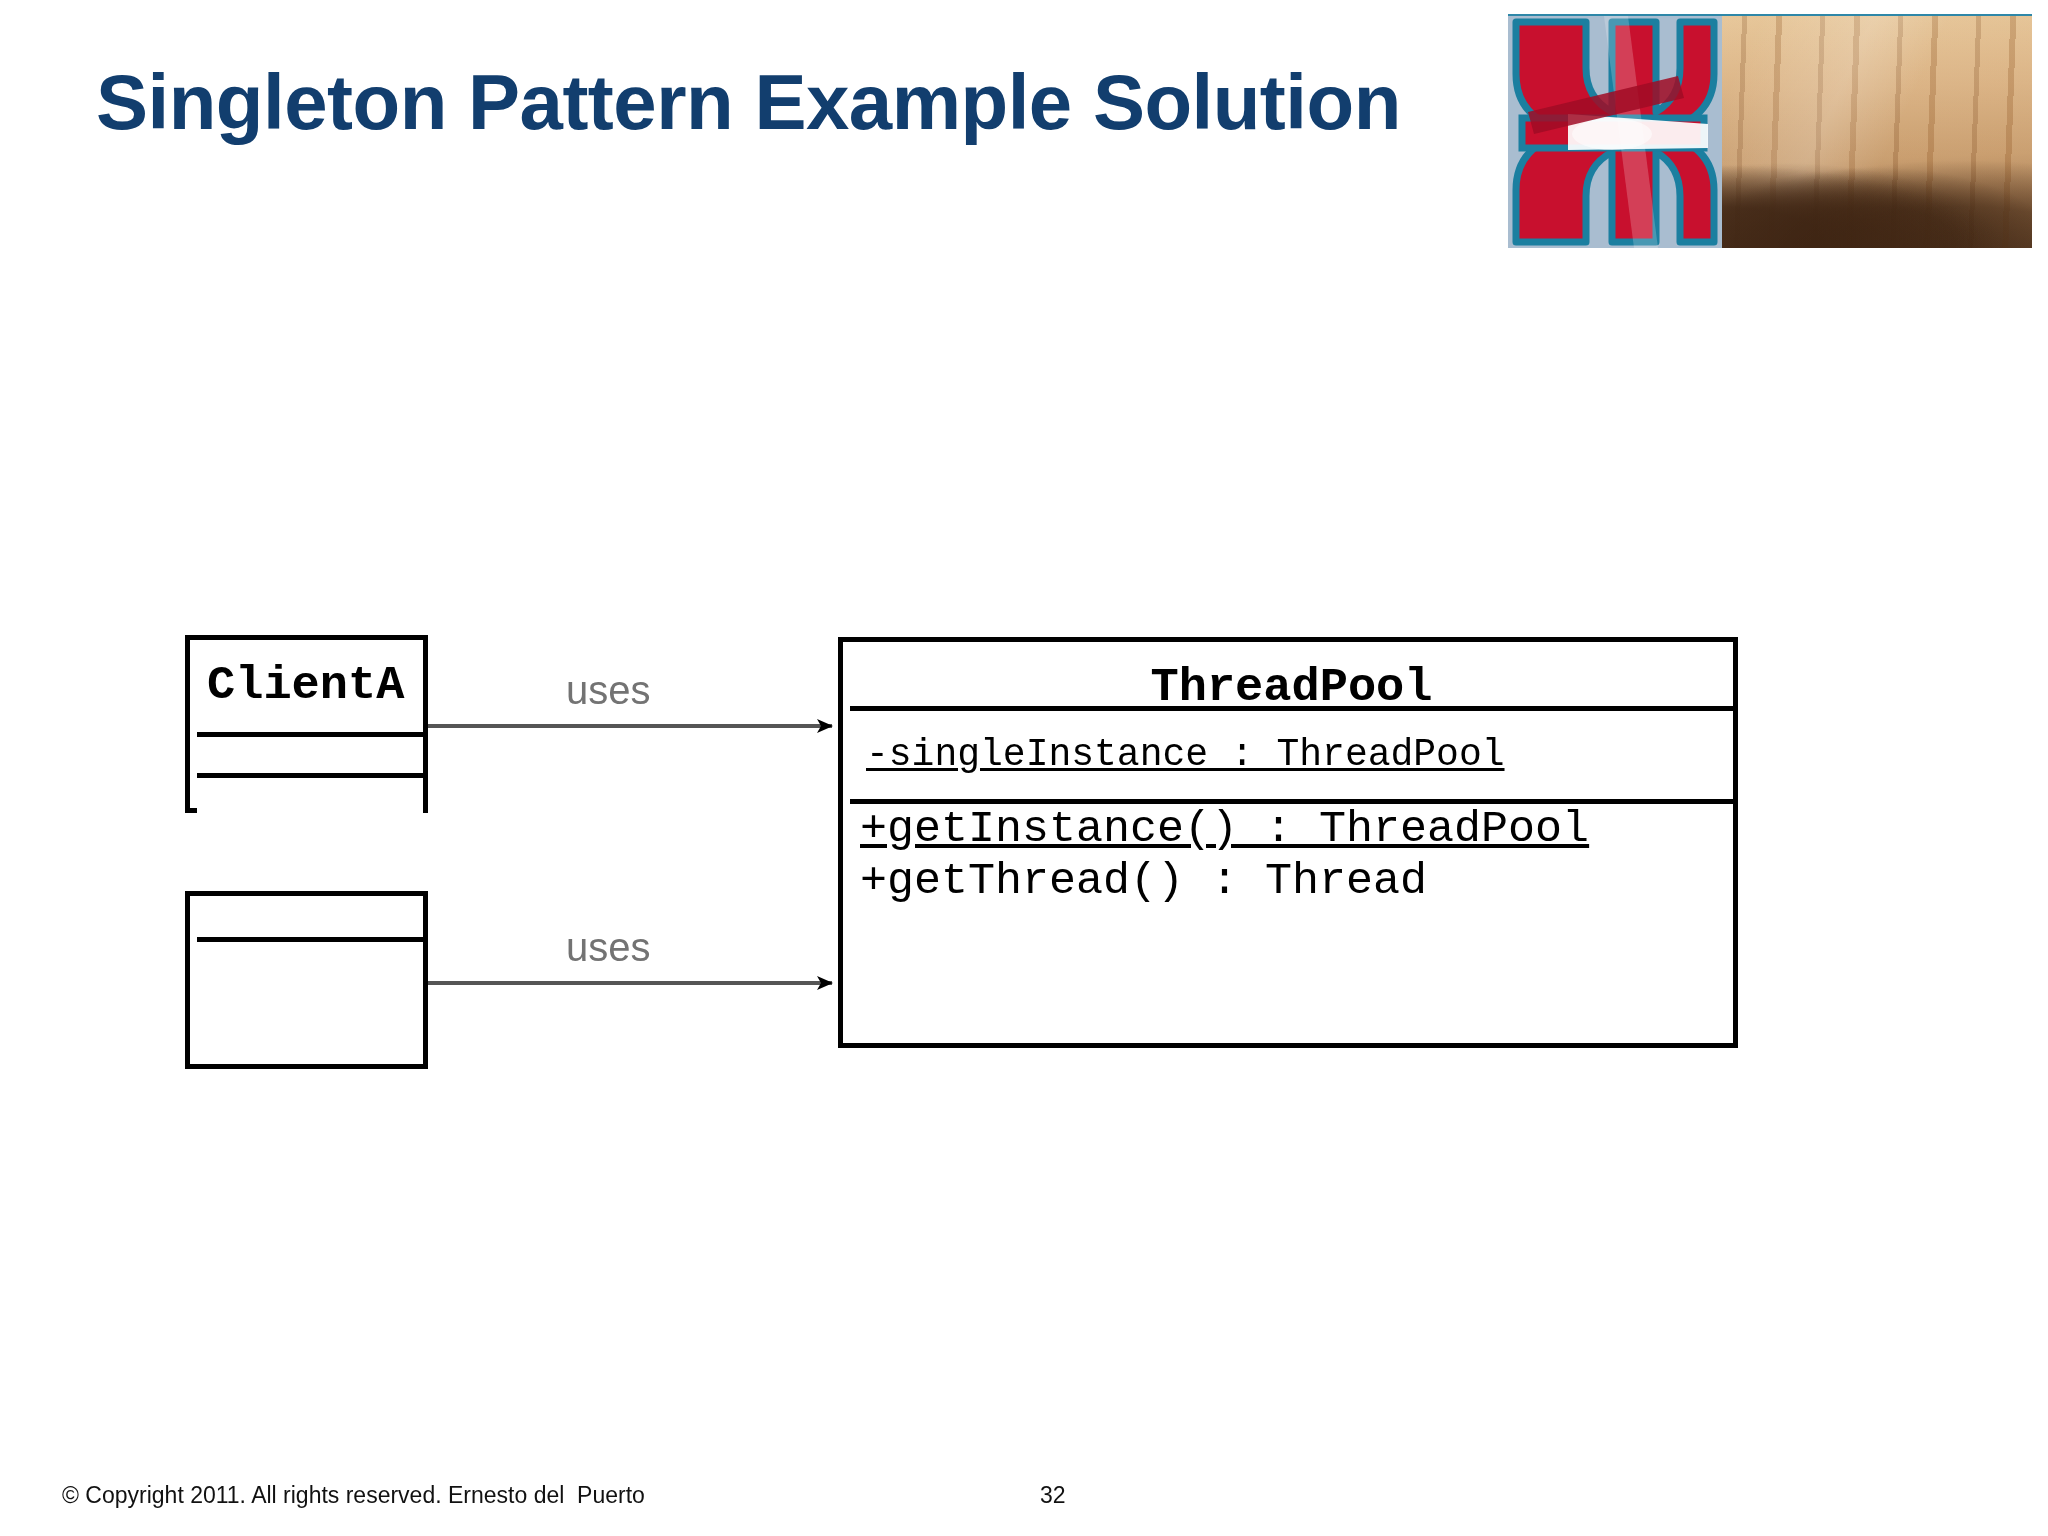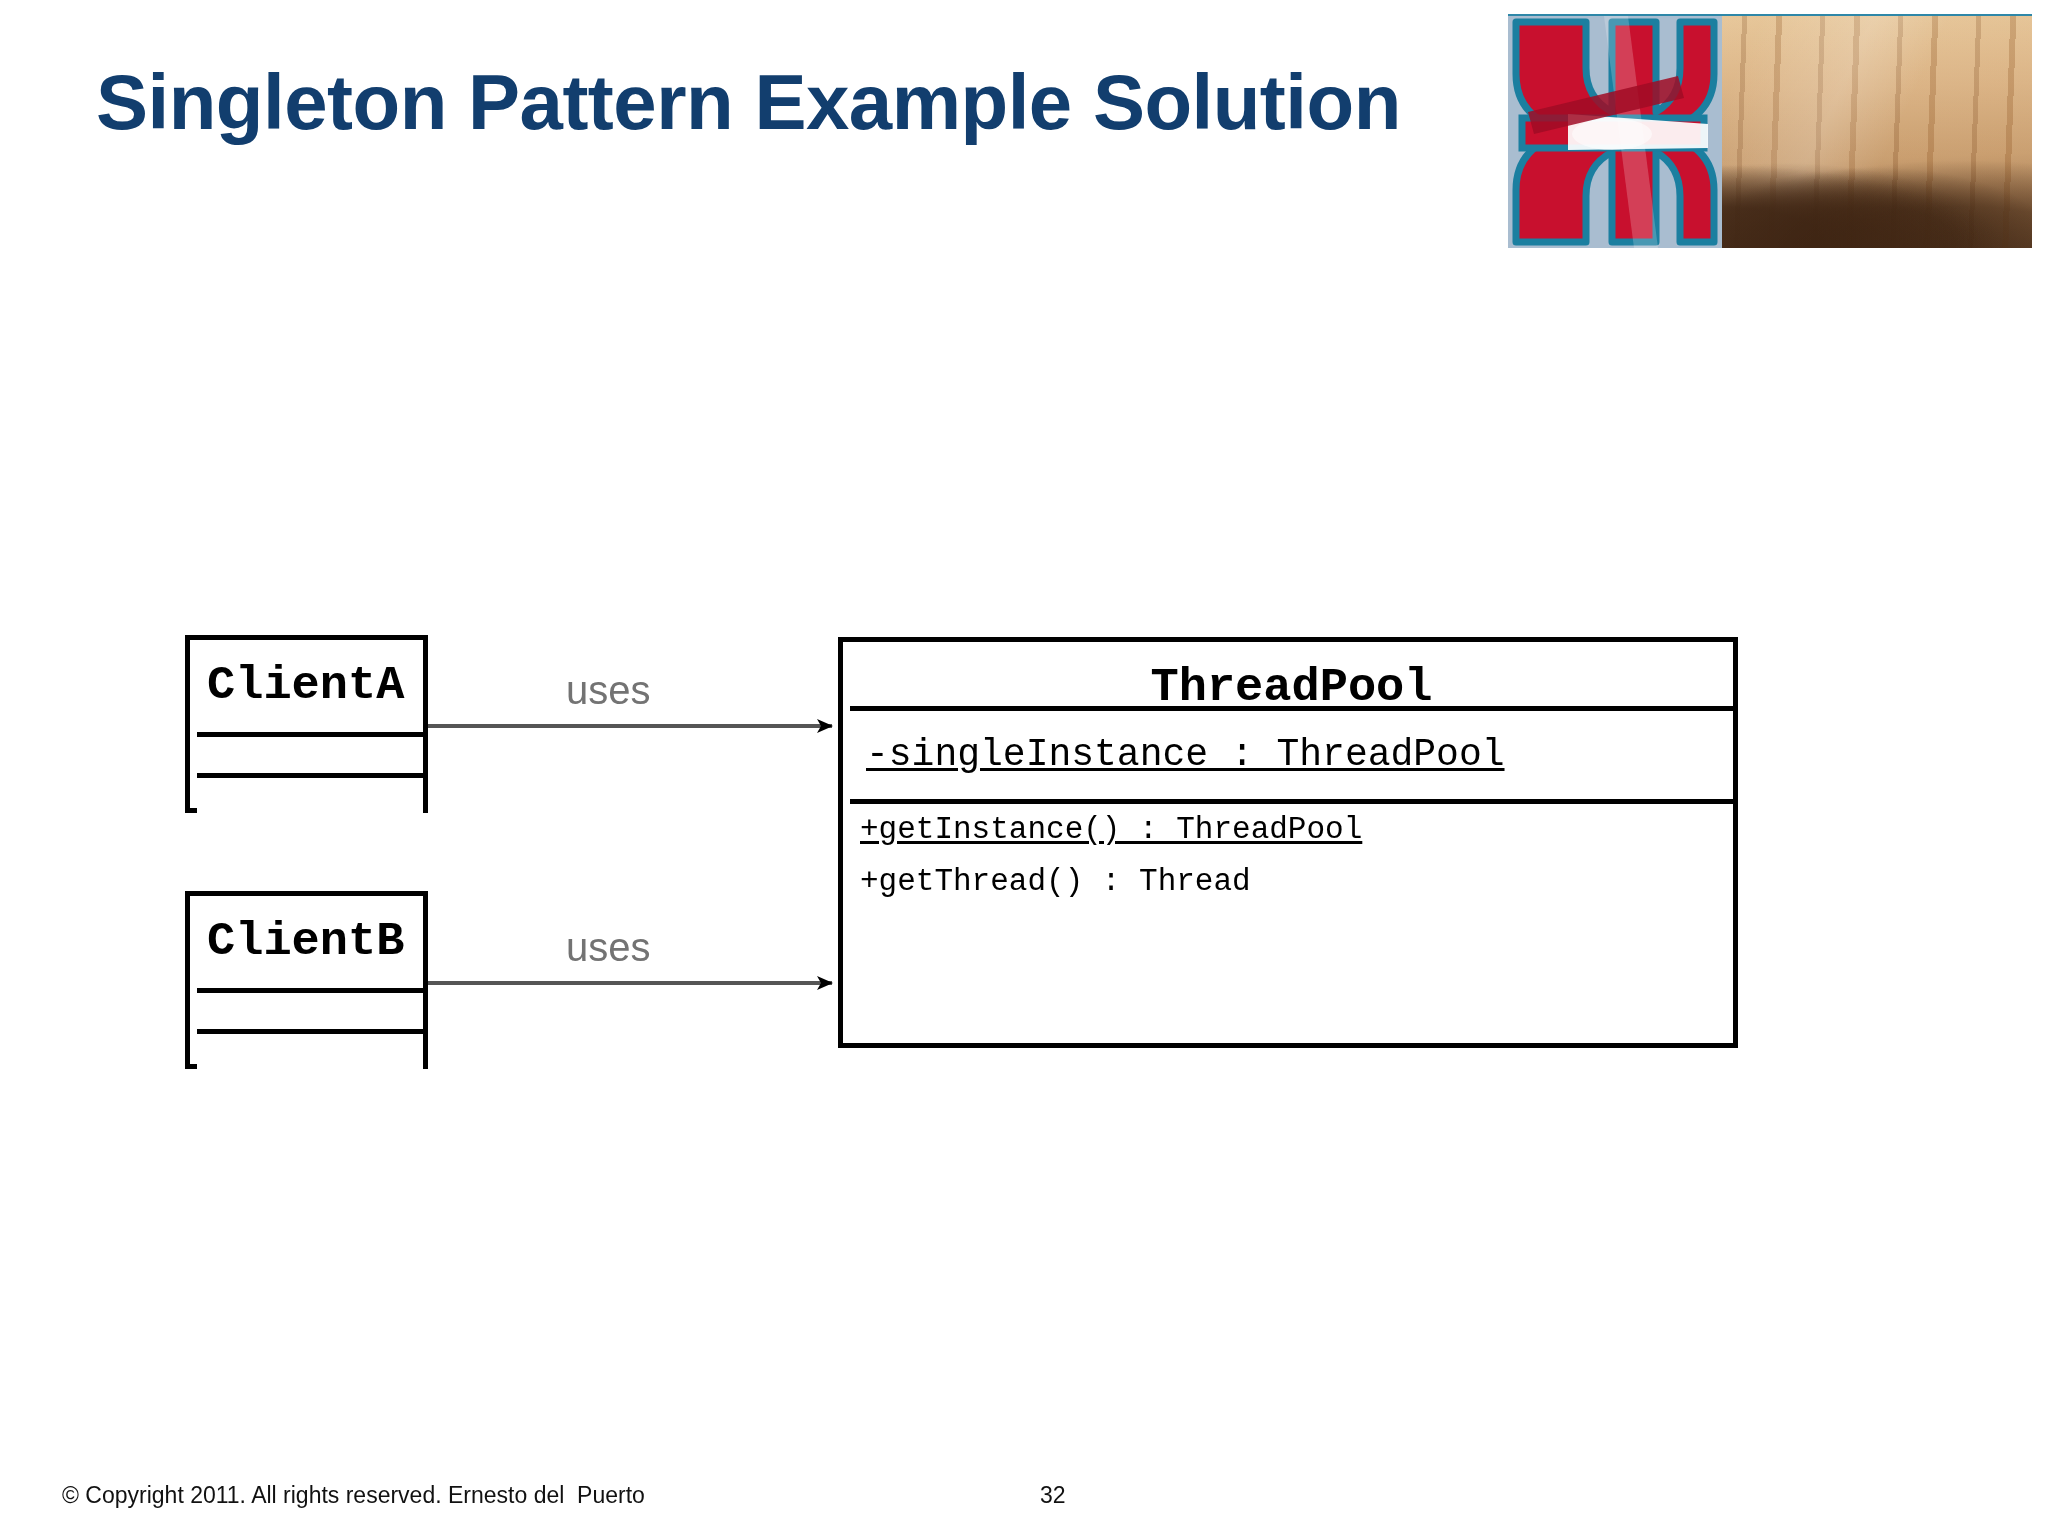--- a/index.html
+++ b/index.html
@@ -161,21 +161,21 @@
     font-size: 47px;
     line-height: 92px;
     text-align: center;
   }
   .tp-attr-text {
     font-size: 38px;
     line-height: 88px;
     padding-left: 16px;
   }
   .tp-op-text {
-    font-size: 31px;
+    font-size: 45px;
     line-height: 52px;
     padding-left: 10px;
   }
 
   
   .edge-label {
     position: absolute;
     font-family: "Liberation Sans", sans-serif;
     font-size: 40px;
     color: #737373;
@@ -227,23 +227,20 @@
 
     <div id="client-a-box" class="uml-box">
       <div class="uml-compartment client-name-cmp">
         <div class="uml-title client-name-text">ClientA</div>
       </div>
       <div class="uml-compartment client-empty-cmp1"></div>
       <div class="uml-compartment client-empty-cmp2"></div>
     </div>
 
     <div id="client-b-box" class="uml-box">
-      <div class="uml-compartment client-name-cmp">
-        <div class="uml-title client-name-text">ClientB</div>
-      </div>
       <div class="uml-compartment client-empty-cmp1"></div>
       <div class="uml-compartment client-empty-cmp2"></div>
     </div>
 
     <div id="threadpool-box" class="uml-box">
       <div class="uml-compartment tp-name-cmp">
         <div class="uml-title tp-name-text">ThreadPool</div>
       </div>
       <div class="uml-compartment tp-attr-cmp">
         <div class="uml-member uml-static tp-attr-text">-singleInstance : ThreadPool</div>

